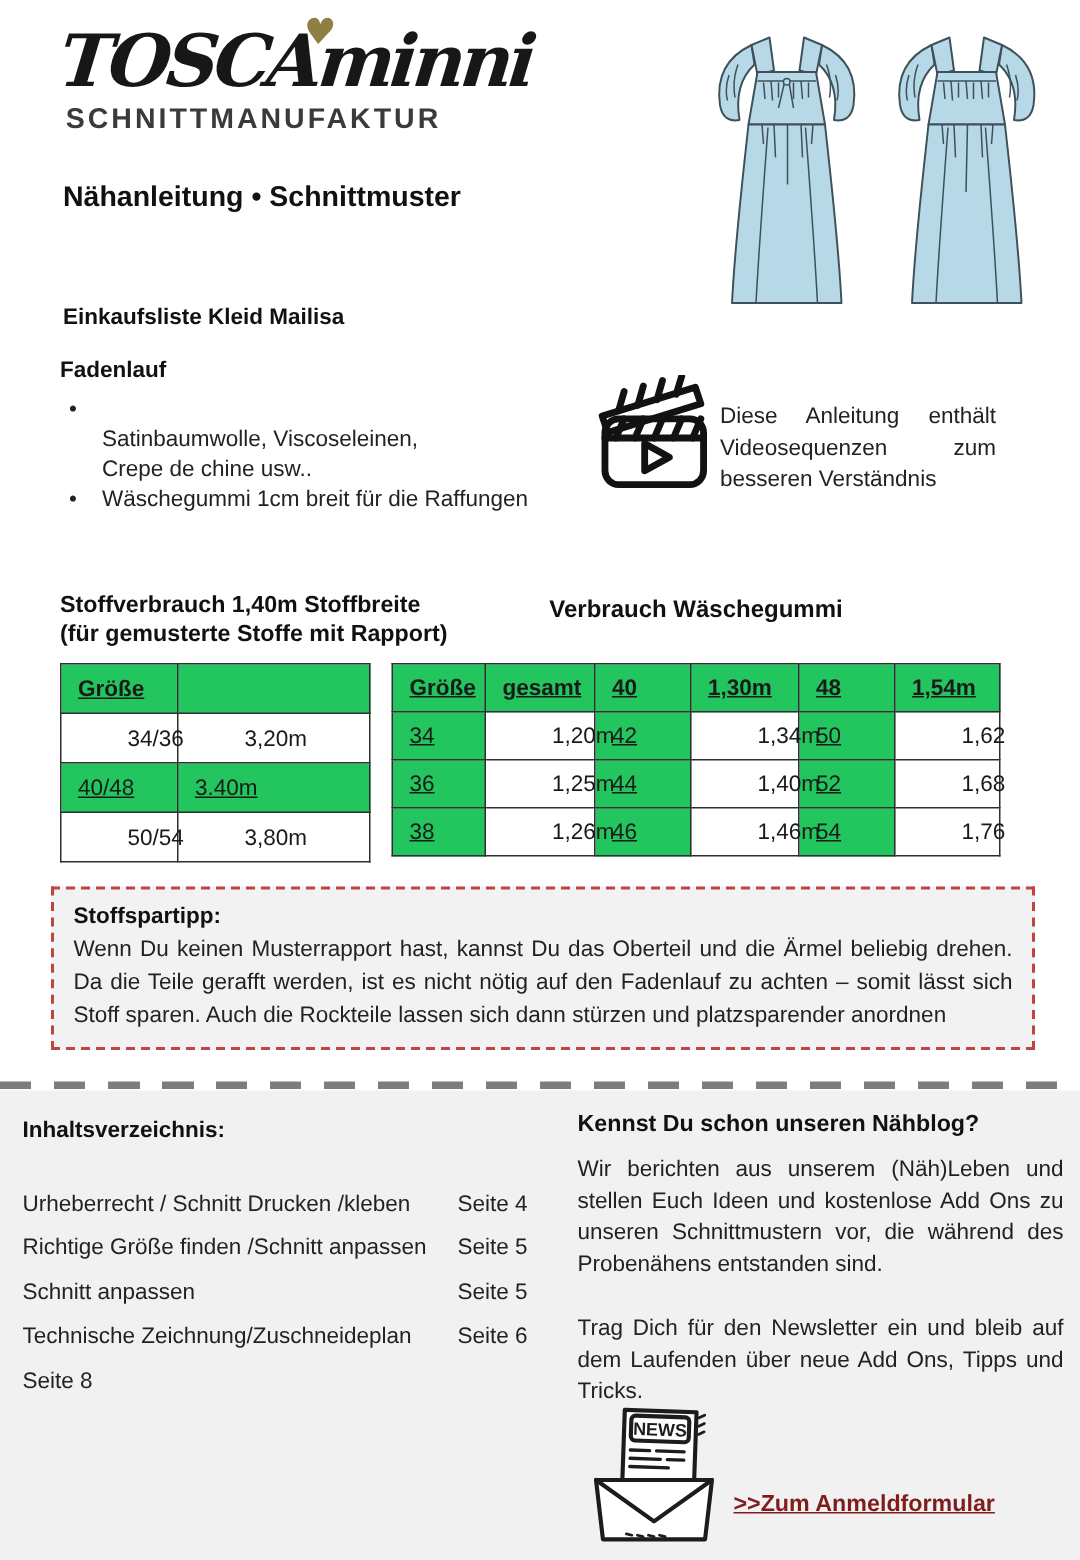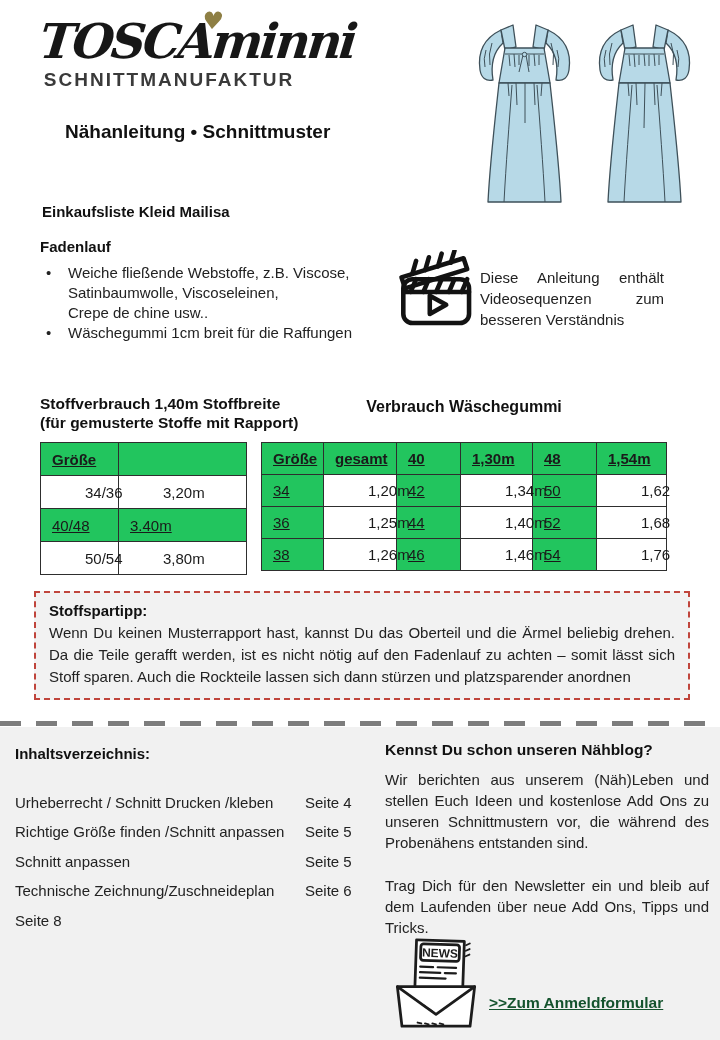--- a/index.html
+++ b/index.html
@@ -15,21 +15,21 @@
   .logo-script {
     font-family:"DejaVu Serif", serif; font-style:italic; font-weight:700;
     font-size:48px; letter-spacing:-3px; color:#171717; transform:skewX(-6deg);
     line-height:1.05; white-space:nowrap;
   }
   .logo-heart { position:absolute; left:160px; top:-8px; font-size:24px; font-style:normal; }
   .logo-sub {
     margin-top:3px; width:258px; text-align:center;
     font-size:19px; letter-spacing:2px; font-weight:600; color:#3a3a3a;
   }
-  .page-title { font-size:19px; font-weight:700; color:#111;margin-left:23px; }
+  .page-title { font-size:19px; font-weight:700; color:#111; }
 
   
   .h-bold { font-size:15px; font-weight:700; color:#111; }
   .body-txt { font-size:15px; line-height:20px; color:#222; }
   .bullet-row { display:flex; }
   .bullet-dot { width:22px; flex:none; }
   .video-text { width:184px; font-size:15px; line-height:21px; text-align:justify; color:#222; }
 
   
   table { border-collapse:collapse; table-layout:fixed; font-size:15px; color:#1a1a1a; }
@@ -52,21 +52,21 @@
   .divider {
     left:0; top:721px; width:720px; height:5px;
     background:repeating-linear-gradient(90deg,#7d7d7d 0 21px, transparent 21px 36px);
   }
   .bottom-section { left:0; top:727px; width:720px; height:313px; background:#f1f1f1; }
   .toc-list { width:370px; font-size:15px; line-height:19.4px; color:#222; }
   .toc-row { display:flex;margin-top:10px; }
   .toc-label { width:290px; flex:none; }
   .blog-par { width:324px; font-size:15px; line-height:21px; text-align:justify; color:#222; }
   .news-link {
-    font-size:15.5px; font-weight:700; color:#14532d; text-decoration:underline; cursor:pointer;
+    font-size:15.5px; font-weight:700; color:#7f1d1d; text-decoration:underline; cursor:pointer;
   }
 </style>
 </head>
 <body>
 
 <div class="page">
 
   <div class="abs" style="left:40px; top:16px; width:258px;">
     <div class="logo-script" style="position:relative;">
       <span>TOSCAminni</span>
@@ -118,21 +118,21 @@
     </svg>
   </div>
 
   <div class="abs h-bold" style="left:42px; top:203px;">Einkaufsliste Kleid Mailisa</div>
   <div class="abs h-bold" style="left:40px; top:238px;">Fadenlauf</div>
 
   <div class="abs body-txt" style="left:46px; top:263px; width:335px;">
     <div class="bullet-row">
       <span class="bullet-dot">•</span>
       <span>
-        <span>Weiche fließende Webstoffe, z.B. Viscose,</span><br>
+        <br>
         <span>Satinbaumwolle, Viscoseleinen,</span><br>
         <span>Crepe de chine usw..</span>
       </span>
     </div>
     <div class="bullet-row">
       <span class="bullet-dot">•</span>
       <span>Wäschegummi 1cm breit für die Raffungen</span>
     </div>
   </div>
 

